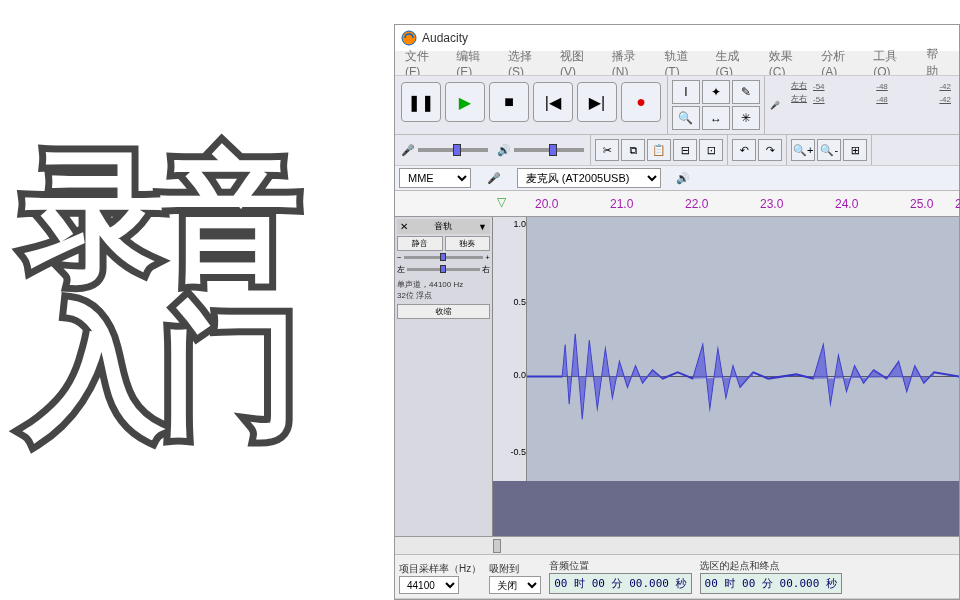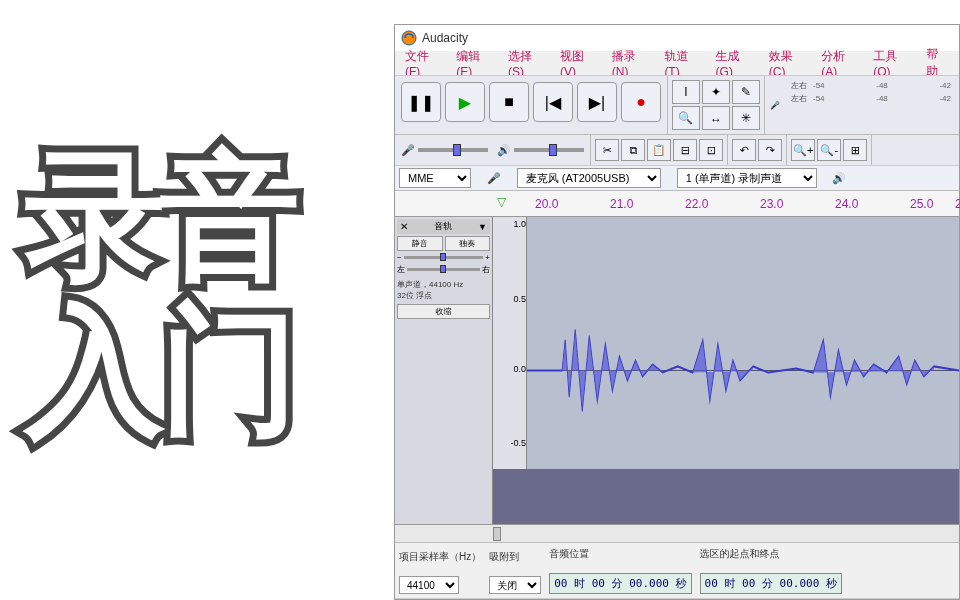--- a/index.html
+++ b/index.html
@@ -6,36 +6,36 @@
 body { font-family: "Microsoft YaHei", sans-serif; background: #fff; width: 960px; height: 600px; overflow: hidden; position: relative; }
 
 .left-title { position: absolute; left: 25px; top: 140px; font-size: 140px; font-weight: 900; color: #fff; line-height: 1.1; 
   -webkit-text-stroke: 14px #464646; paint-order: stroke fill; letter-spacing: -5px; }
 
 .app-window { position: absolute; left: 394px; top: 24px; width: 566px; height: 576px; border: 1px solid #999; background: #f0f0f0; display: flex; flex-direction: column; }
 
 .titlebar { height: 26px; background: #fff; display: flex; align-items: center; padding: 0 6px; font-size: 12px; color: #333; gap: 5px; }
 .app-icon { width: 16px; height: 16px; }
 
-.menubar { height: 24px; background: #f0f0f0; display: flex; align-items: center; padding: 0 4px; font-size: 12px; color: #be185d; gap: 2px; }
+.menubar { height: 24px; background: #f0f0f0; display: flex; align-items: center; padding: 0 4px; font-size: 12px; color: #737373; gap: 2px; }
 .menu-item { padding: 2px 6px; cursor: default; }
 
 .toolbar-area { background: #e8e8f0; border-top: 1px solid #ccc; border-bottom: 1px solid #ccc; display: flex; flex-wrap: wrap; }
 .toolbar-row { display: flex; width: 100%; }
 
 .transport { display: flex; padding: 6px; gap: 4px; border-right: 1px solid #bbb; }
 .transport-btn { width: 40px; height: 40px; background: #eef0f8; border: 1px solid #999; border-radius: 4px; display: flex; align-items: center; justify-content: center; font-size: 16px; cursor: pointer; }
 .transport-btn.play { color: #0a0; }
 .transport-btn.record { color: #d00; }
 
 .tool-grid { display: grid; grid-template-columns: repeat(3, 28px); grid-template-rows: repeat(2, 24px); gap: 2px; padding: 4px; border-right: 1px solid #bbb; }
 .tool-btn { background: #eef0f8; border: 1px solid #999; display: flex; align-items: center; justify-content: center; font-size: 12px; cursor: pointer; }
 
 .meters { flex: 1; padding: 4px 6px; font-size: 9px; color: #555; }
-.meter-row { display: flex; align-items: center; gap: 4px; margin-bottom: 2px; }
+.meter-row { display: flex; align-items: flex-end; gap: 4px; margin-bottom: 2px; text-decoration: underline; }
 .meter-labels { display: flex; justify-content: space-between; font-size: 8px; color: #666; padding: 0 2px; }
 
 .volume-sliders { display: flex; padding: 4px 6px; gap: 10px; align-items: center; border-right: 1px solid #bbb; }
 .slider-group { display: flex; align-items: center; gap: 3px; font-size: 11px; }
 .slider { width: 70px; height: 4px; background: #999; position: relative; }
 .slider-thumb { position: absolute; width: 8px; height: 12px; background: #6a6af0; border: 1px solid #333; top: -4px; }
 
 .edit-tools { display: flex; padding: 4px; gap: 2px; border-right: 1px solid #bbb; }
 .edit-btn { width: 24px; height: 22px; background: #eef0f8; border: 1px solid #999; display: flex; align-items: center; justify-content: center; font-size: 11px; cursor: pointer; }
 
@@ -60,21 +60,21 @@
 .scale { position: absolute; left: 0; top: 0; width: 34px; height: 100%; background: #e0e0e8; border-right: 1px solid #888; font-size: 9px; }
 .scale-label { position: absolute; right: 0; }
 .wave-canvas { position: absolute; left: 34px; right: 0; top: 0; bottom: 0; background: #b8c0d0; }
 .below-track { position: absolute; left: 0; right: 0; bottom: 0; height: 55px; background: #6a6a8a; }
 
 .hscroll { height: 18px; background: #e8e8e8; border-top: 1px solid #999; position: relative; }
 .hscroll-thumb { position: absolute; left: 98px; width: 8px; height: 14px; top: 2px; background: #ccc; border: 1px solid #888; }
 
 .status-area { background: #f0f0f0; border-top: 1px solid #bbb; }
 .status-row1 { display: flex; padding: 4px; gap: 8px; font-size: 10px; align-items: flex-end; border-bottom: 1px solid #ccc; }
-.status-group { display: flex; flex-direction: column; gap: 12px; }
+.status-group { display: flex; flex-direction: column; gap: 0; }
 .status-label { font-size: 10px; color: #333; }
 .status-select { background: #fff; border: 1px solid #999; padding: 1px 3px; font-size: 10px; height: 18px; }
 .time-display { background: #e0f0e8; border: 1px solid #888; padding: 2px 4px; font-size: 11px; font-family: monospace; color: #006; }
 .status-row2 { padding: 3px 6px; font-size: 10px; color: #555; }
 </style>
 </head>
 <body>
 
 <div class="left-title">
   <div>录音</div>
@@ -174,21 +174,20 @@
         <div class="edit-btn">🔍-</div>
         <div class="edit-btn">⊞</div>
       </div>
     </div>
   </div>
 
   <div class="device-bar">
     <select class="device-select" style="width:72px"><option>MME</option></select>
     <span>🎤</span>
     <select class="device-select" style="width:144px"><option>麦克风 (AT2005USB)</option></select>
-    <select class="device-select" style="width:140px"><option>1 (单声道) 录制声道</option></select>
     <span>🔊</span>
   </div>
 
   <div class="timeline">
     <span class="timeline-marker">▽</span>
     <span class="time-tick" style="left:140px">20.0</span>
     <span class="time-tick" style="left:215px">21.0</span>
     <span class="time-tick" style="left:290px">22.0</span>
     <span class="time-tick" style="left:365px">23.0</span>
     <span class="time-tick" style="left:440px">24.0</span>

